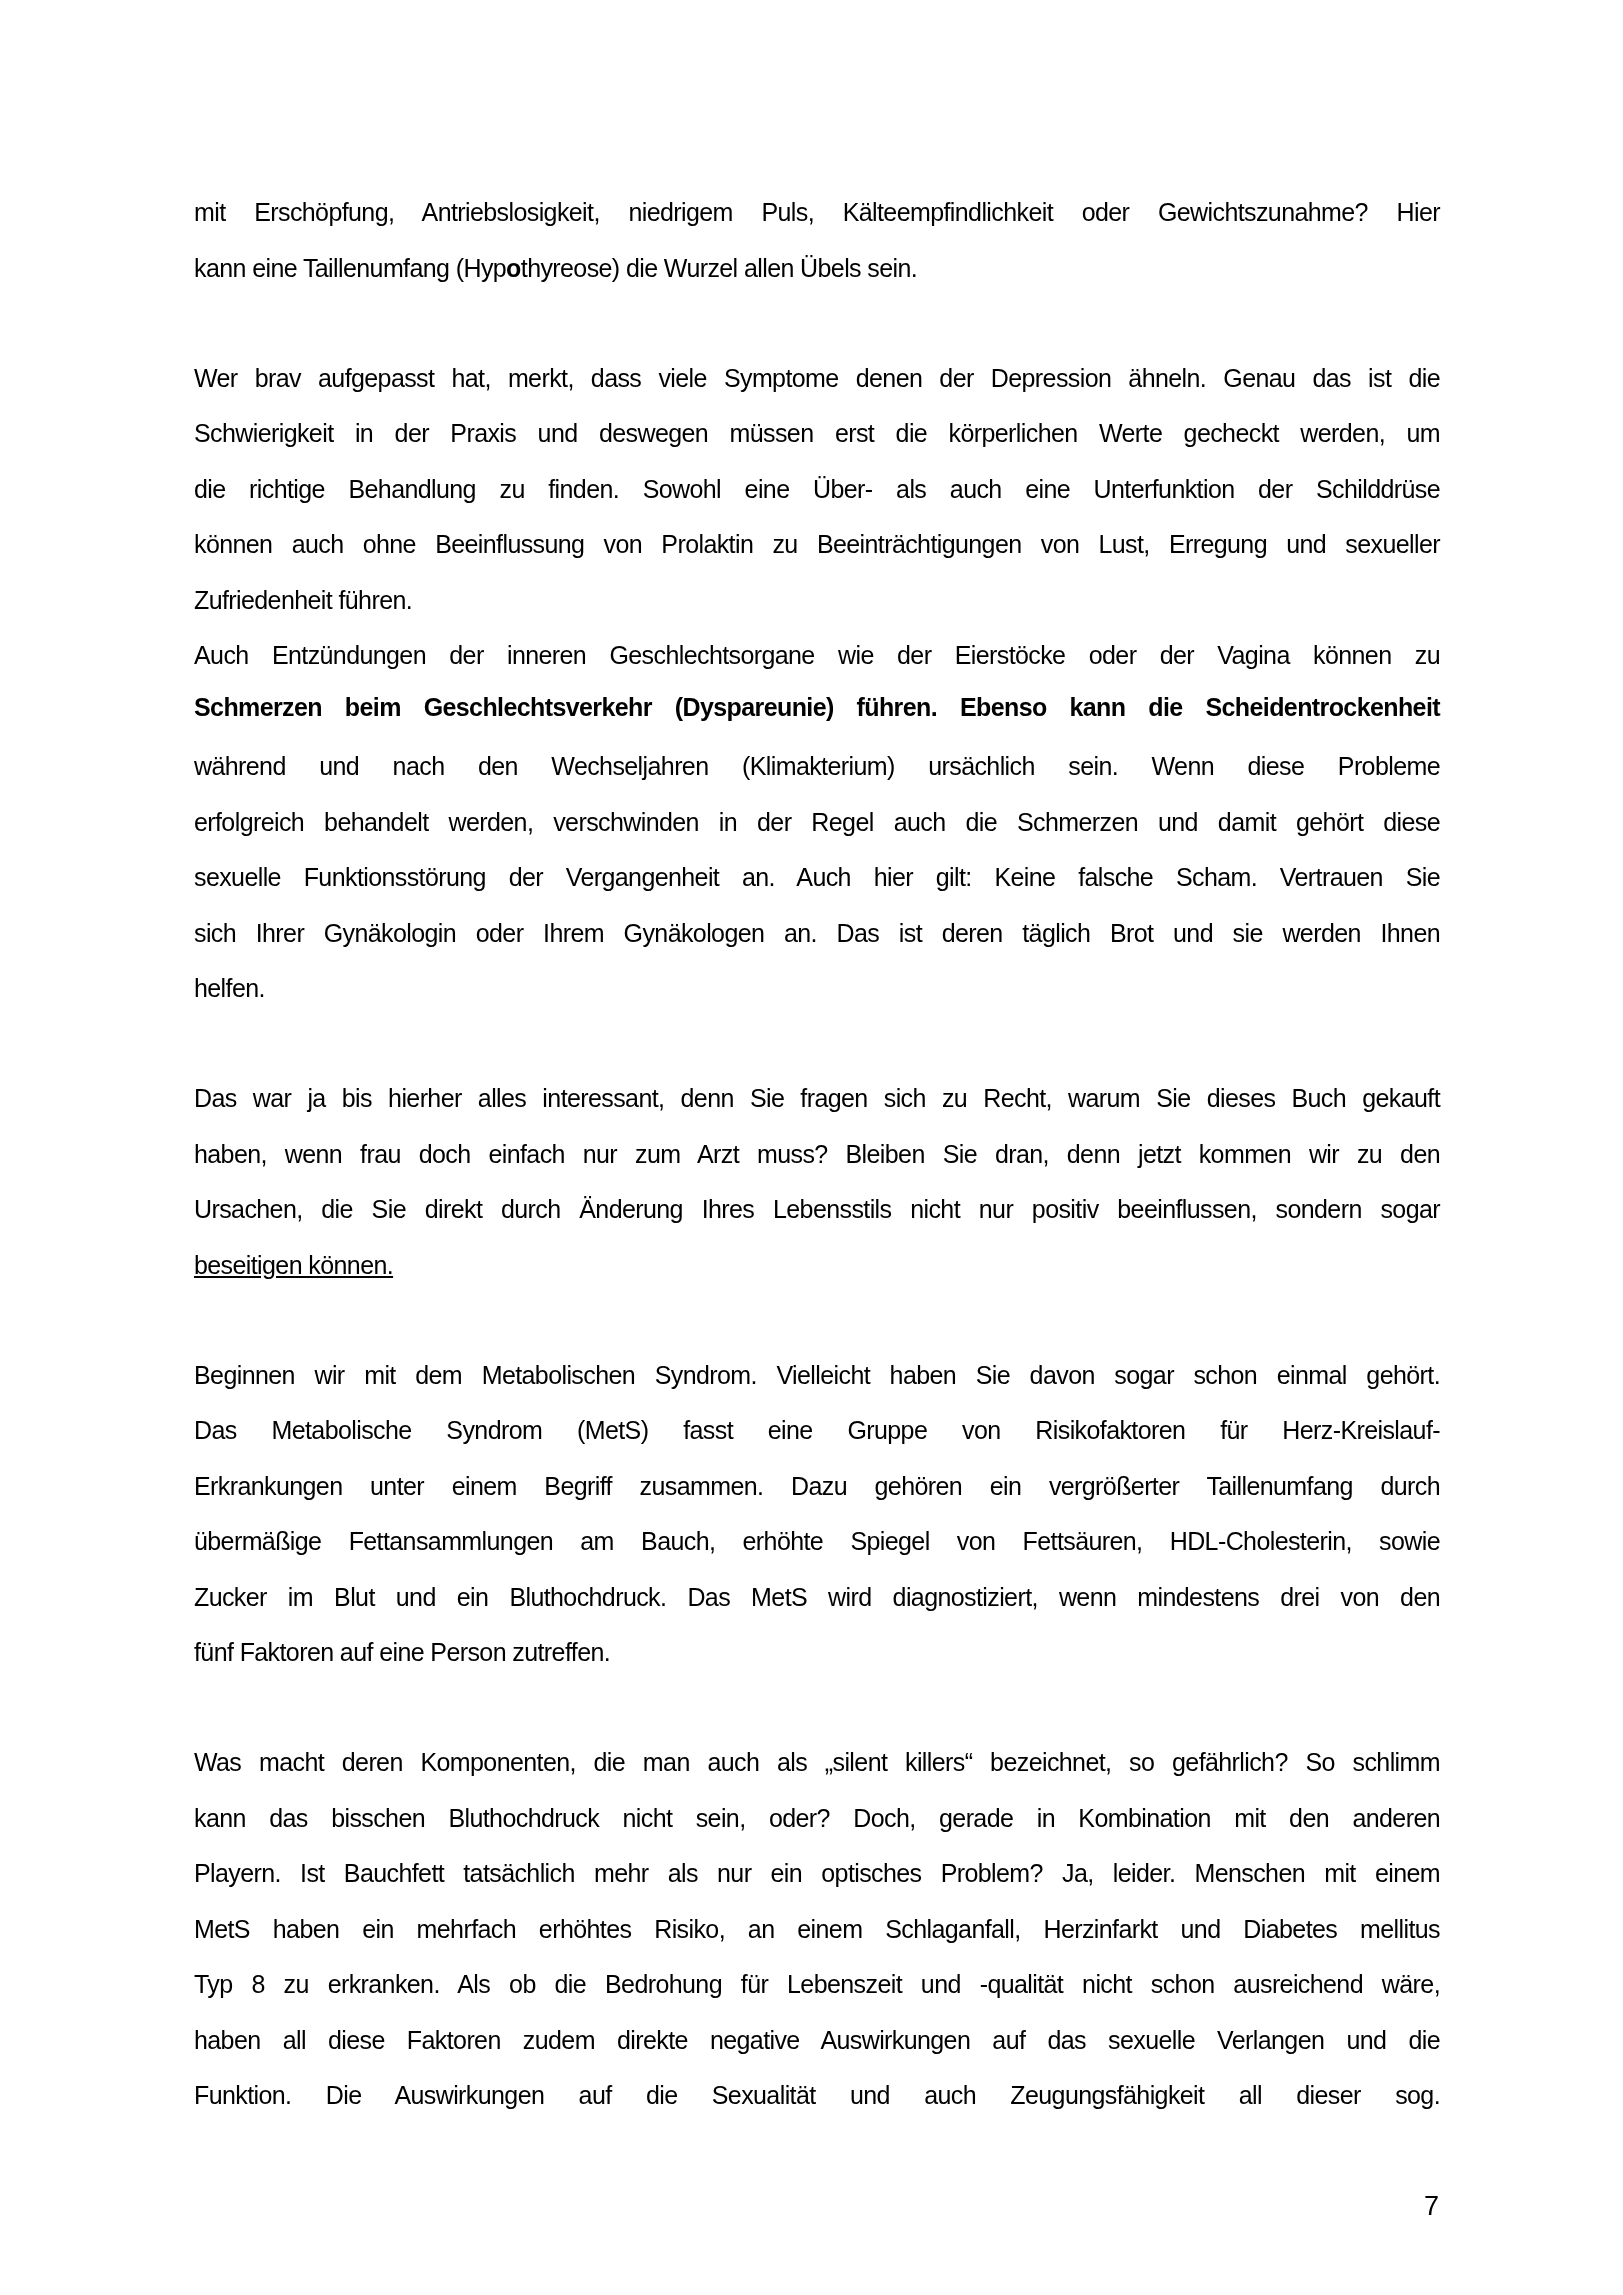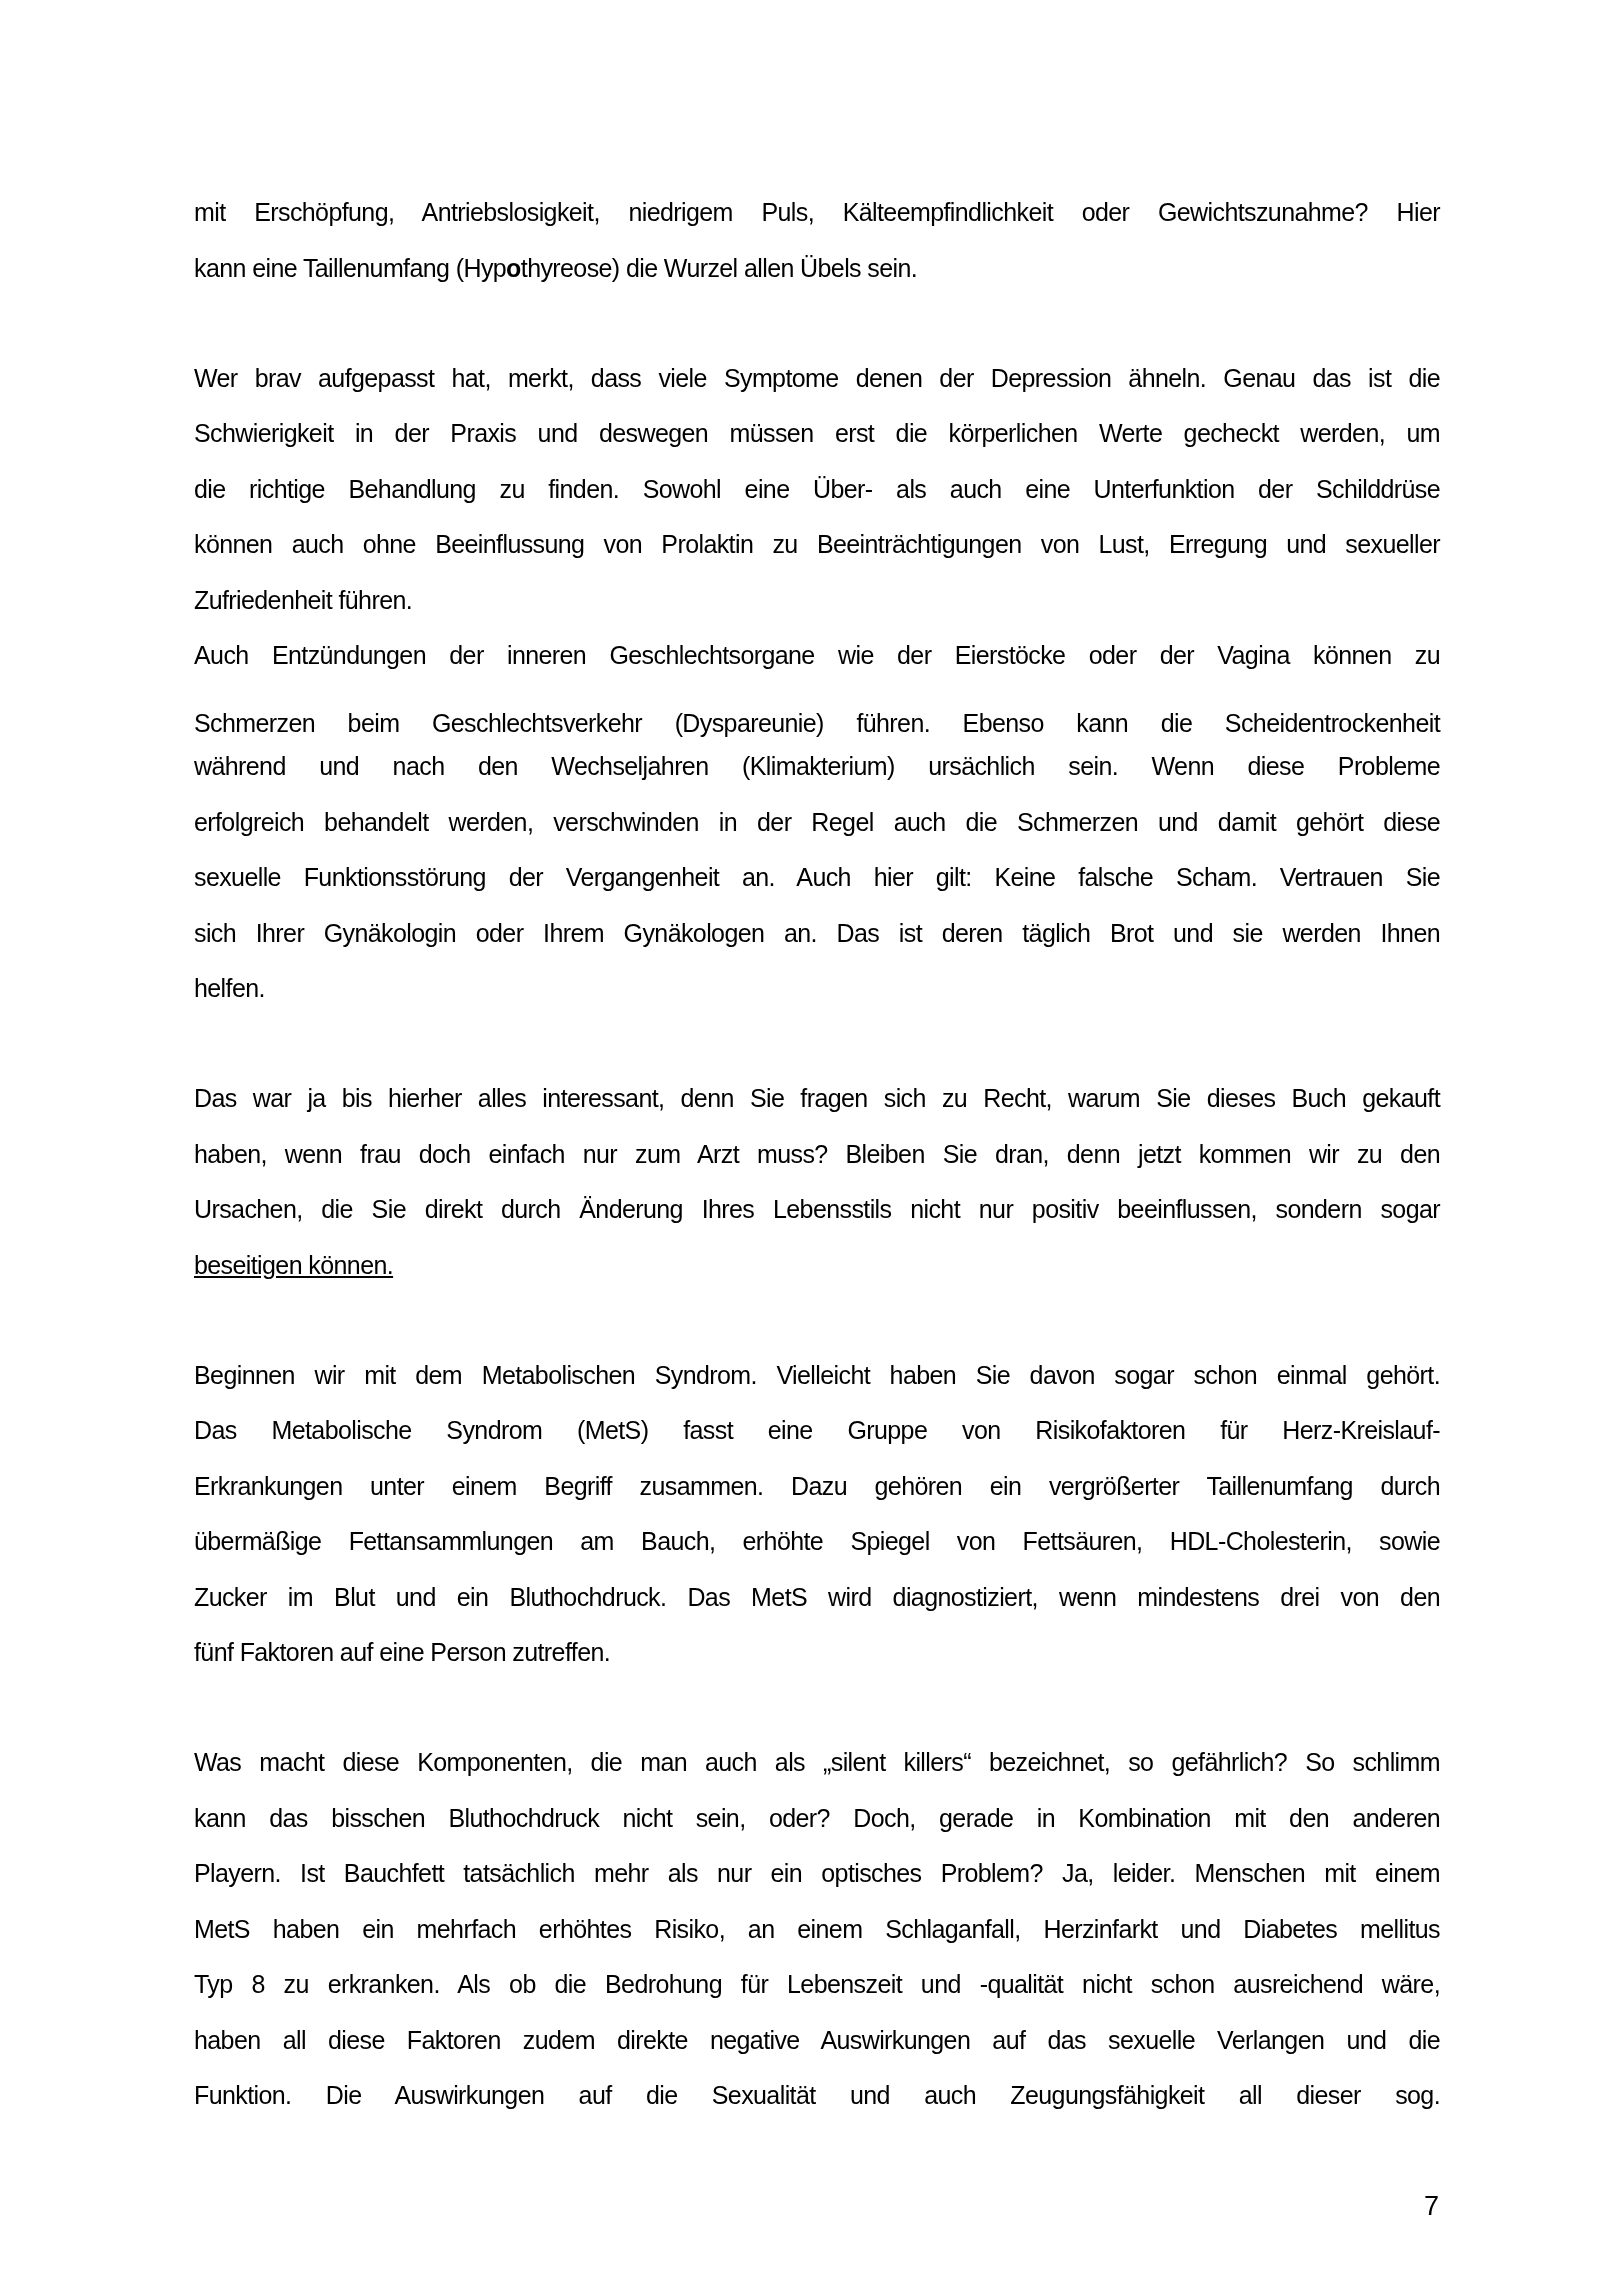--- a/index.html
+++ b/index.html
@@ -65,21 +65,21 @@
       </div>
       <div>
         <div class="line justify" style="top: 351px;">Wer brav aufgepasst hat, merkt, dass viele Symptome denen der Depression ähneln. Genau das ist die</div>
         <div class="line justify" style="top: 406px;">Schwierigkeit in der Praxis und deswegen müssen erst die körperlichen Werte gecheckt werden, um</div>
         <div class="line justify" style="top: 462px;">die richtige Behandlung zu finden. Sowohl eine Über- als auch eine Unterfunktion der Schilddrüse</div>
         <div class="line justify" style="top: 517px;">können auch ohne Beeinflussung von Prolaktin zu Beeinträchtigungen von Lust, Erregung und sexueller</div>
         <div class="line last" style="top: 573px;">Zufriedenheit führen.</div>
       </div>
       <div>
         <div class="line justify" style="top: 628px;">Auch Entzündungen der inneren Geschlechtsorgane wie der Eierstöcke oder der Vagina können zu</div>
-        <div class="line justify" style="top: 696px;">Schmerzen beim Geschlechtsverkehr (Dyspareunie) führen. Ebenso kann die Scheidentrockenheit</div>
+        <div class="line justify" style="top: 680px; font-weight: bold;">Schmerzen beim Geschlechtsverkehr (Dyspareunie) führen. Ebenso kann die Scheidentrockenheit</div>
         <div class="line justify" style="top: 739px;">während und nach den Wechseljahren (Klimakterium) ursächlich sein. Wenn diese Probleme</div>
         <div class="line justify" style="top: 795px;">erfolgreich behandelt werden, verschwinden in der Regel auch die Schmerzen und damit gehört diese</div>
         <div class="line justify" style="top: 850px;">sexuelle Funktionsstörung der Vergangenheit an. Auch hier gilt: Keine falsche Scham. Vertrauen Sie</div>
         <div class="line justify" style="top: 906px;">sich Ihrer Gynäkologin oder Ihrem Gynäkologen an. Das ist deren täglich Brot und sie werden Ihnen</div>
         <div class="line last" style="top: 961px;">helfen.</div>
       </div>
       <div>
         <div class="line justify" style="top: 1071px;">Das war ja bis hierher alles interessant, denn Sie fragen sich zu Recht, warum Sie dieses Buch gekauft</div>
         <div class="line justify" style="top: 1127px;">haben, wenn frau doch einfach nur zum Arzt muss? Bleiben Sie dran, denn jetzt kommen wir zu den</div>
         <div class="line justify" style="top: 1182px;">Ursachen, die Sie direkt durch Änderung Ihres Lebensstils nicht nur positiv beeinflussen, sondern sogar</div>
@@ -87,21 +87,21 @@
       </div>
       <div>
         <div class="line justify" style="top: 1348px;">Beginnen wir mit dem Metabolischen Syndrom. Vielleicht haben Sie davon sogar schon einmal gehört.</div>
         <div class="line justify" style="top: 1403px;">Das Metabolische Syndrom (MetS) fasst eine Gruppe von Risikofaktoren für Herz-Kreislauf-</div>
         <div class="line justify" style="top: 1459px;">Erkrankungen unter einem Begriff zusammen. Dazu gehören ein vergrößerter Taillenumfang durch</div>
         <div class="line justify" style="top: 1514px;">übermäßige Fettansammlungen am Bauch, erhöhte Spiegel von Fettsäuren, HDL-Cholesterin, sowie</div>
         <div class="line justify" style="top: 1570px;">Zucker im Blut und ein Bluthochdruck. Das MetS wird diagnostiziert, wenn mindestens drei von den</div>
         <div class="line last" style="top: 1625px;">fünf Faktoren auf eine Person zutreffen.</div>
       </div>
       <div>
-        <div class="line justify" style="top: 1735px;">Was macht diese Komponenten, die man auch als „silent killers“ bezeichnet, so gefährlich? So schlimm</div>
+        <div class="line justify" style="top: 1735px;">Was macht deren Komponenten, die man auch als „silent killers“ bezeichnet, so gefährlich? So schlimm</div>
         <div class="line justify" style="top: 1791px;">kann das bisschen Bluthochdruck nicht sein, oder? Doch, gerade in Kombination mit den anderen</div>
         <div class="line justify" style="top: 1846px;">Playern. Ist Bauchfett tatsächlich mehr als nur ein optisches Problem? Ja, leider. Menschen mit einem</div>
         <div class="line justify" style="top: 1902px;">MetS haben ein mehrfach erhöhtes Risiko, an einem Schlaganfall, Herzinfarkt und Diabetes mellitus</div>
         <div class="line justify" style="top: 1957px;">Typ 8 zu erkranken. Als ob die Bedrohung für Lebenszeit und -qualität nicht schon ausreichend wäre,</div>
         <div class="line justify" style="top: 2013px;">haben all diese Faktoren zudem direkte negative Auswirkungen auf das sexuelle Verlangen und die</div>
         <div class="line justify" style="top: 2068px;">Funktion. Die Auswirkungen auf die Sexualität und auch Zeugungsfähigkeit all dieser sog.</div>
       </div>
     </div>
   <div class="page-number">7</div>
 </div>

